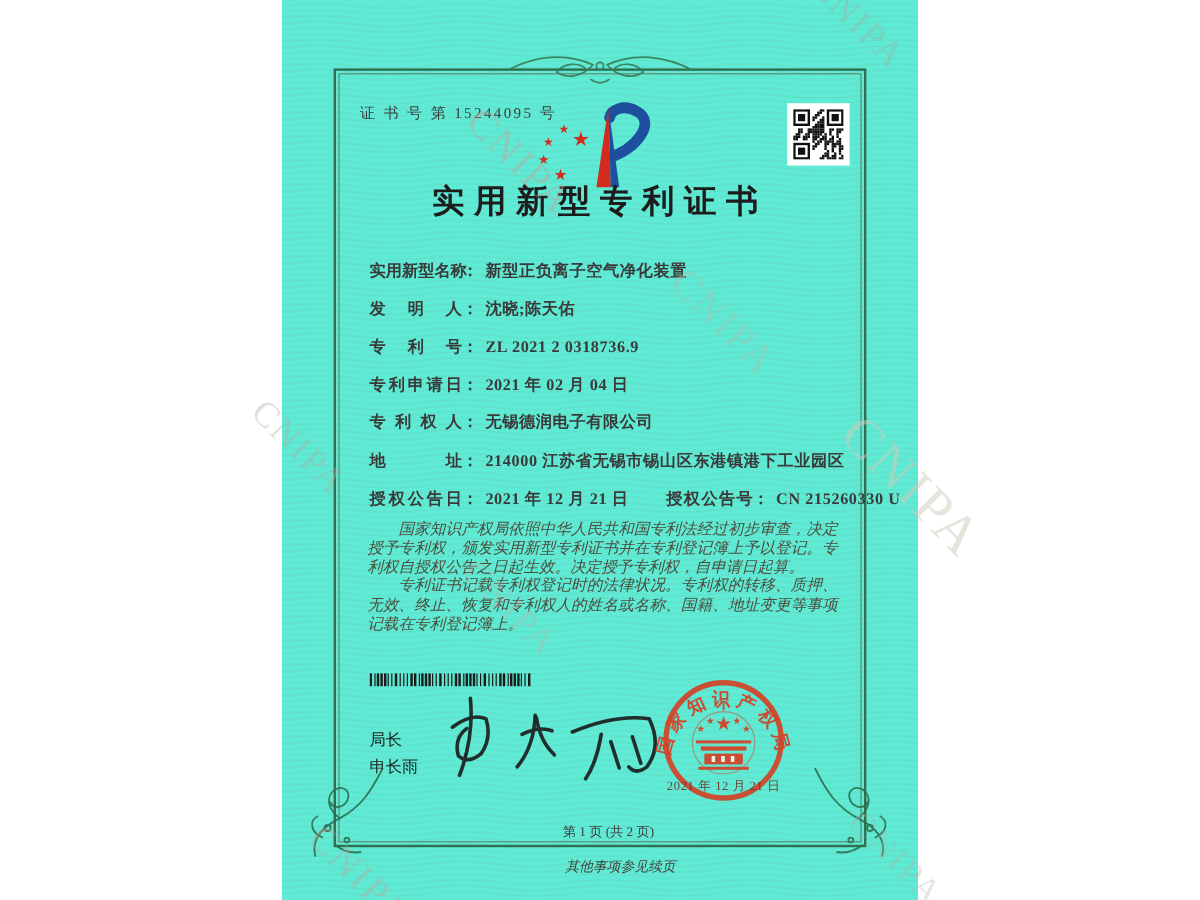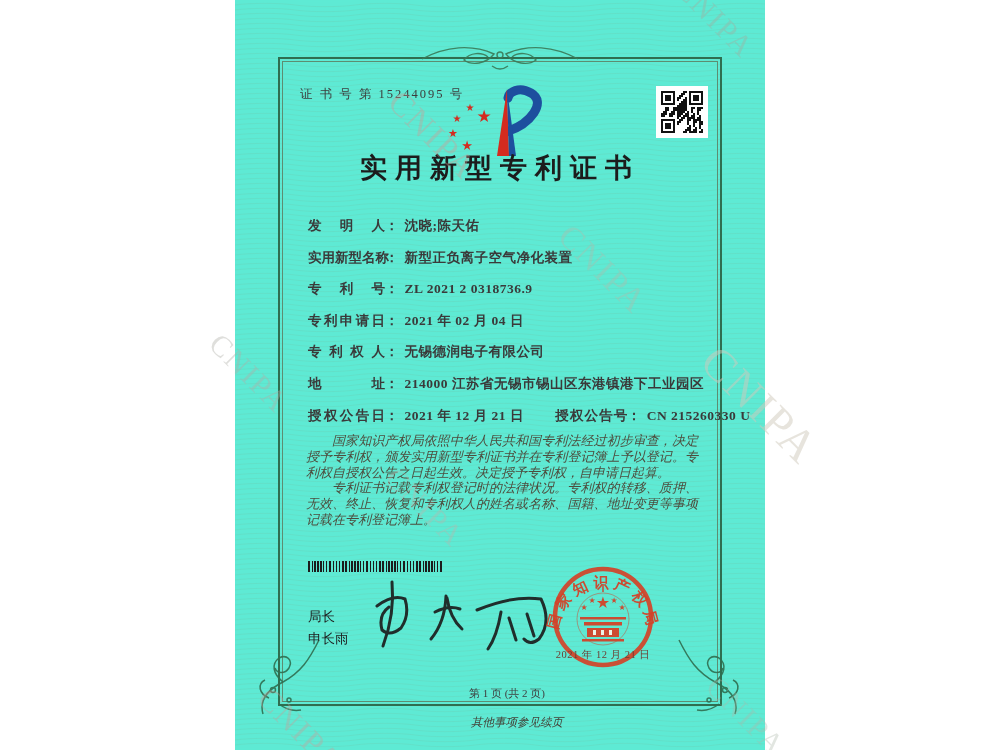--- a/index.html
+++ b/index.html
@@ -392,24 +392,24 @@
           <rect x="0" y="28" width="14" height="14" fill="#111"></rect>
           <rect x="2" y="30" width="10" height="10" fill="#fff"></rect>
           <rect x="4" y="32" width="6" height="6" fill="#111"></rect>
         </svg>
     </div>
 
     <div class="title">实用新型专利证书</div>
 
     <div class="fields">
       <div class="frow">
+        <span class="flabel">实用新型名称</span><span class="fcolon">：</span><span class="fvalue">新型正负离子空气净化装置</span>
+      </div>
+      <div class="frow">
         <span class="flabel">发明人</span><span class="fcolon">：</span><span class="fvalue">沈晓;陈天佑</span>
-      </div>
-      <div class="frow">
-        <span class="flabel">实用新型名称</span><span class="fcolon">：</span><span class="fvalue">新型正负离子空气净化装置</span>
       </div>
       <div class="frow">
         <span class="flabel">专利号</span><span class="fcolon">：</span><span class="fvalue">ZL 2021 2 0318736.9</span>
       </div>
       <div class="frow">
         <span class="flabel">专利申请日</span><span class="fcolon">：</span><span class="fvalue">2021 年 02 月 04 日</span>
       </div>
       <div class="frow">
         <span class="flabel">专利权人</span><span class="fcolon">：</span><span class="fvalue">无锡德润电子有限公司</span>
       </div>

